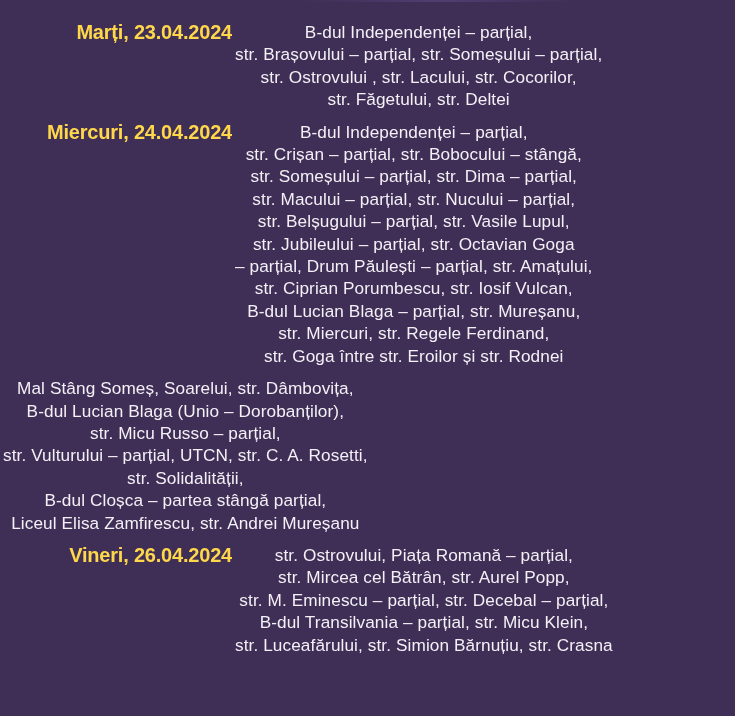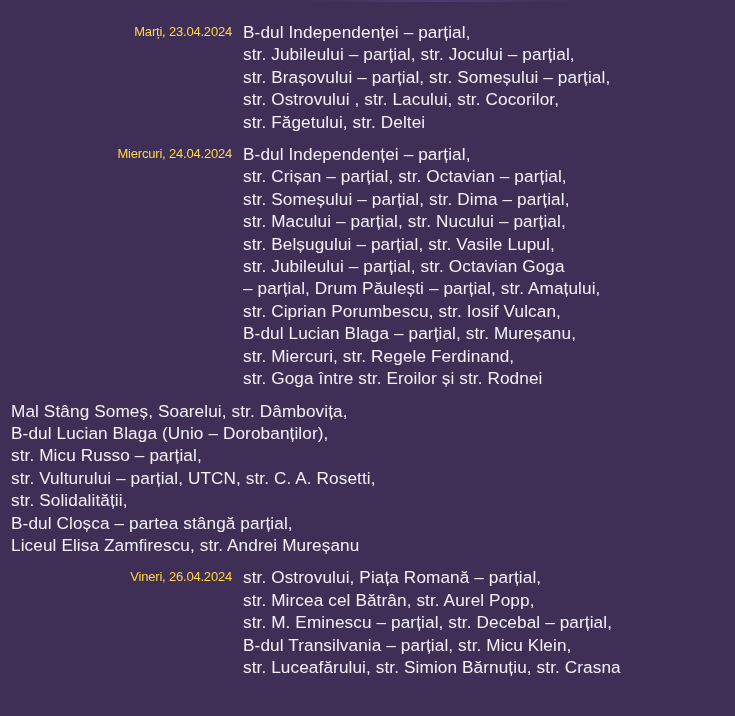--- a/index.html
+++ b/index.html
@@ -29,62 +29,62 @@
       width: 735px;
     }
     .day-block {
       display: flex;
       margin-bottom: 10px;
     }
     .day-label {
       width: 232px;
       text-align: right;
       color: #ffd74a;
-      font-weight: normal;
-      font-size: 13px;
+      font-weight: bold;
+      font-size: 20px;
       line-height: 22.4px;
       letter-spacing: -0.2px;
       flex: none;
       white-space: nowrap;
     }
     .streets {
-      margin-left: 11px;
+      margin-left: 3px;
       color: #f3f0f6;
       font-size: 17.2px;
       line-height: 22.4px;
       letter-spacing: 0.1px;
+      text-align: center;
     }
     .street-line {
       display: block;
       white-space: nowrap;
     }
   </style>
 </head>
 <body>
 
 <div class="top-fragment"></div>
 
 <div class="schedule">
 
   <div class="day-block">
     <div class="day-label">Marți, 23.04.2024</div>
     <div class="streets">
       <span class="street-line">B-dul Independenței – parțial,</span>
-      <span class="street-line">str. Jubileului – parțial, str. Jocului – parțial,</span>
       <span class="street-line">str. Brașovului – parțial, str. Someșului – parțial,</span>
       <span class="street-line">str. Ostrovului , str. Lacului, str. Cocorilor,</span>
       <span class="street-line">str. Făgetului, str. Deltei</span>
     </div>
   </div>
 
   <div class="day-block">
     <div class="day-label">Miercuri, 24.04.2024</div>
     <div class="streets">
       <span class="street-line">B-dul Independenței – parțial,</span>
-      <span class="street-line">str. Crișan – parțial, str. Octavian – parțial,</span>
+      <span class="street-line">str. Crișan – parțial, str. Bobocului – stângă,</span>
       <span class="street-line">str. Someșului – parțial, str. Dima – parțial,</span>
       <span class="street-line">str. Macului – parțial, str. Nucului – parțial,</span>
       <span class="street-line">str. Belșugului – parțial, str. Vasile Lupul,</span>
       <span class="street-line">str. Jubileului – parțial, str. Octavian Goga</span>
       <span class="street-line">– parțial, Drum Păulești – parțial, str. Amațului,</span>
       <span class="street-line">str. Ciprian Porumbescu, str. Iosif Vulcan,</span>
       <span class="street-line">B-dul Lucian Blaga – parțial, str. Mureșanu,</span>
       <span class="street-line">str. Miercuri, str. Regele Ferdinand,</span>
       <span class="street-line">str. Goga între str. Eroilor și str. Rodnei</span>
     </div>

